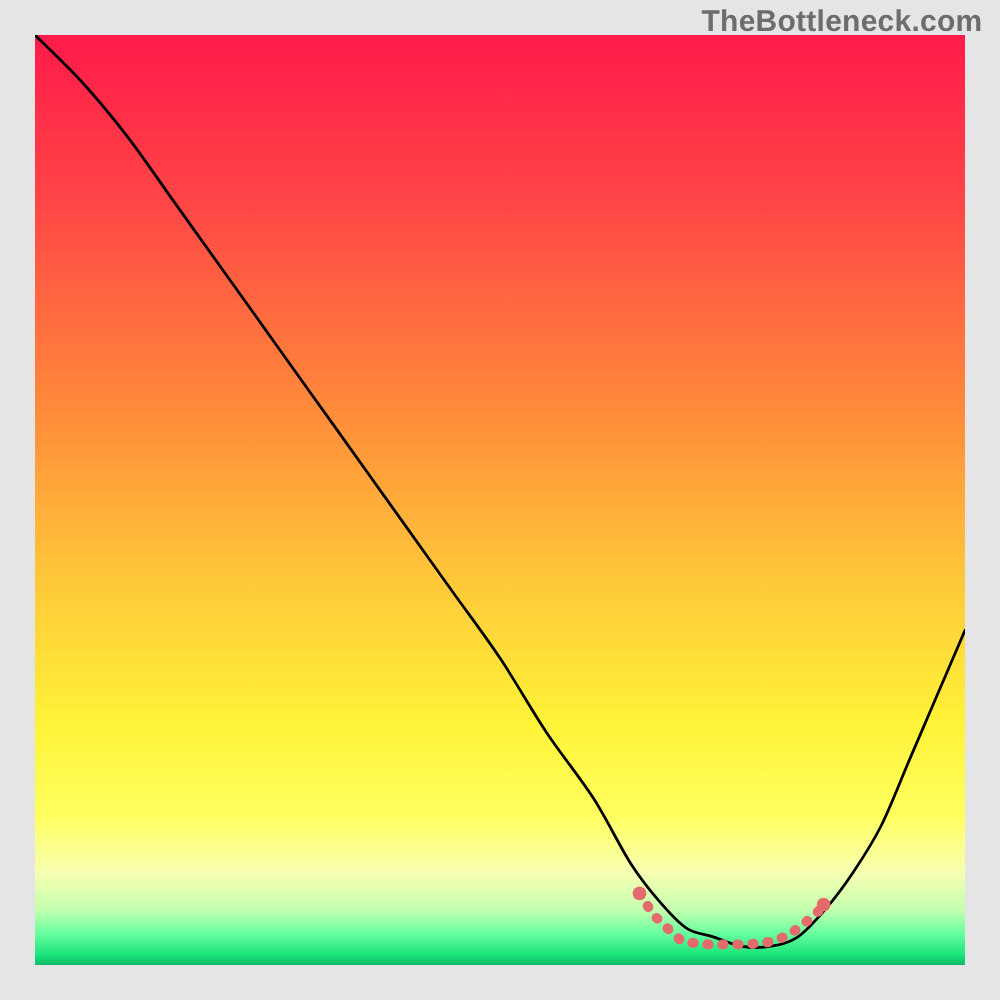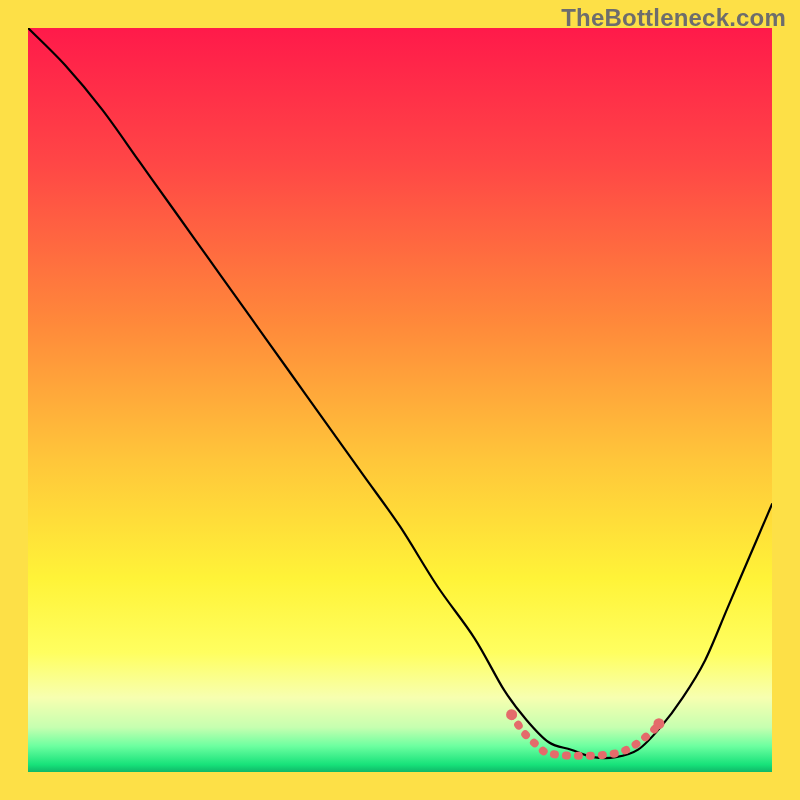--- a/index.html
+++ b/index.html
@@ -7,21 +7,21 @@
     padding: 0;
     width: 800px;
     height: 800px;
     background: #000000;
     overflow: hidden;
   }
   .container {
     position: relative;
     width: 800px;
     height: 800px;
-    background: #fde047;
+    background: #e5e5e5;
   }
   .watermark {
     position: absolute;
     top: 4px;
     right: 14px;
     font-family: Arial, Helvetica, sans-serif;
     font-size: 24px;
     font-weight: 600;
     color: #6d6d6d;
     letter-spacing: 0.2px;

